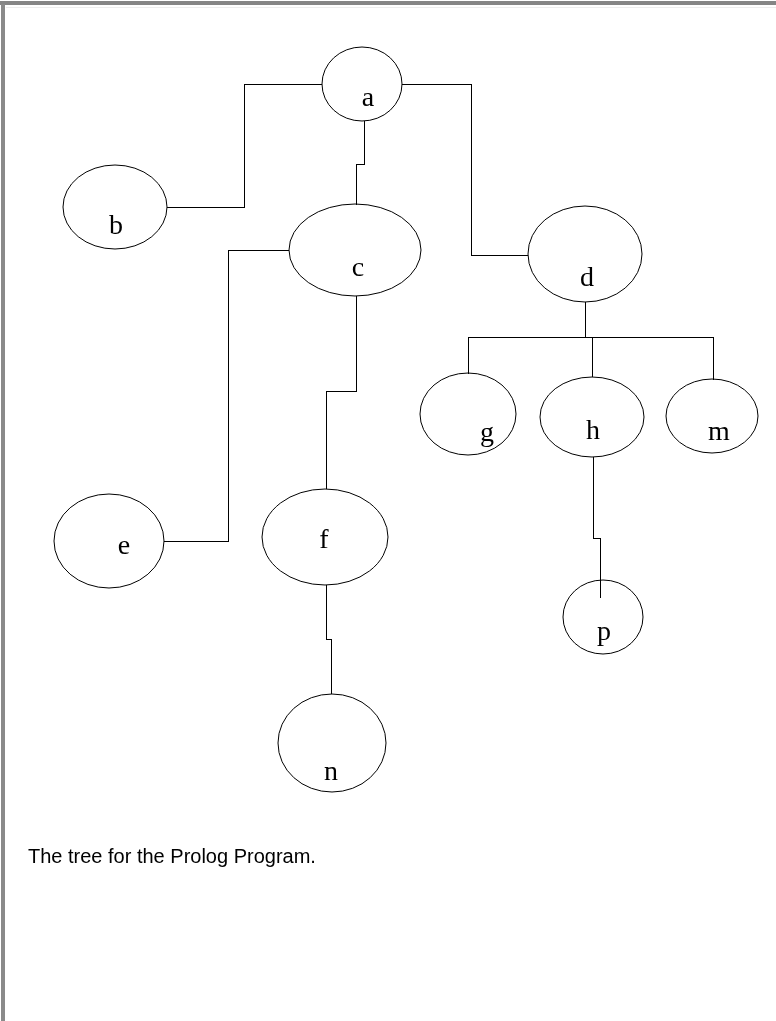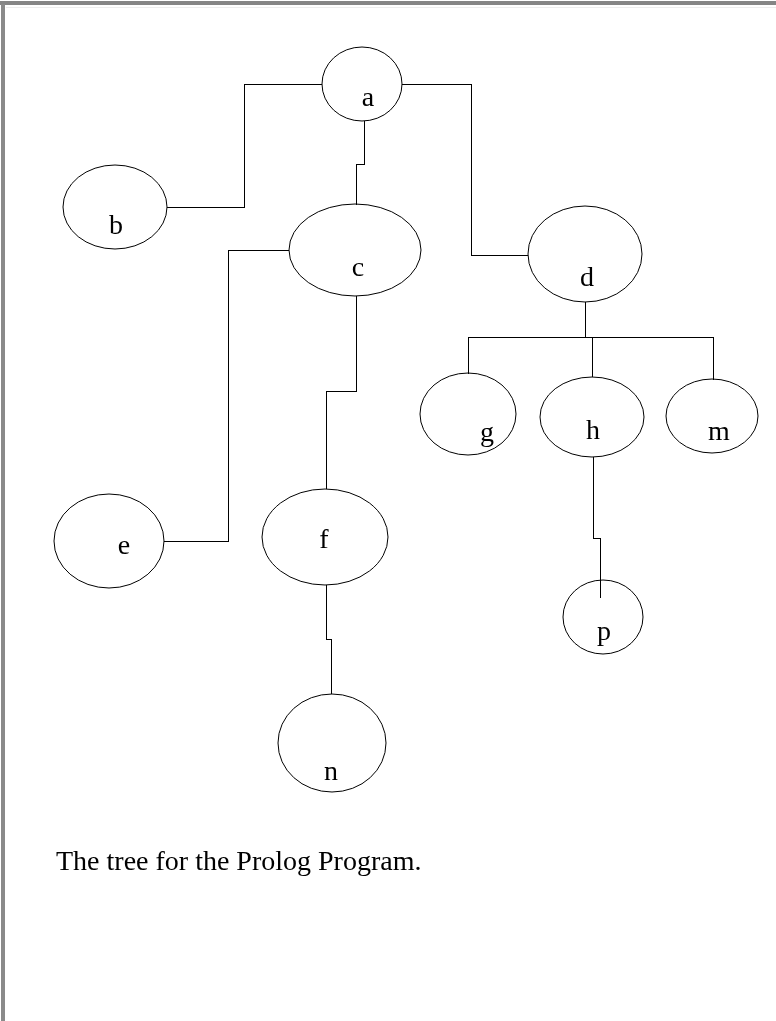--- a/index.html
+++ b/index.html
@@ -35,24 +35,24 @@
     left: 0; top: 0;
   }
   .node-label {
     font-family: "Liberation Serif", serif;
     font-size: 28px;
     fill: #000000;
     text-anchor: middle;
   }
   .caption {
     position: absolute;
-    left: 56px;
+    left: 28px;
     top: 845px;
-    font-family: Liberation Serif, serif;
-    font-size: 28px;
+    font-family: Liberation Sans, sans-serif;
+    font-size: 20px;
     color: #000000;
     white-space: nowrap;
   }
 </style>
 </head>
 <body>
 
 <div class="page">
   <div class="border-top" style="background: rgb(133, 133, 133);"></div>
   <div class="rule-faint" style="background: rgb(237, 237, 237);"></div>

